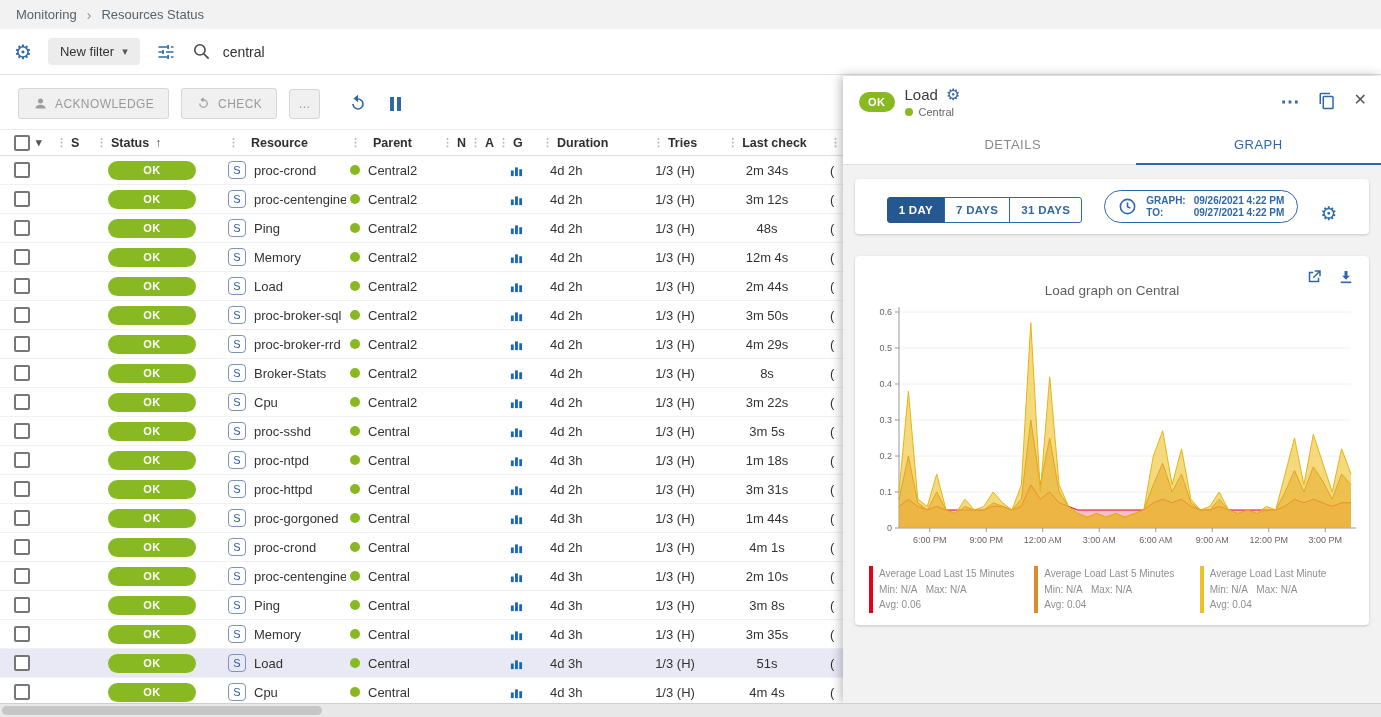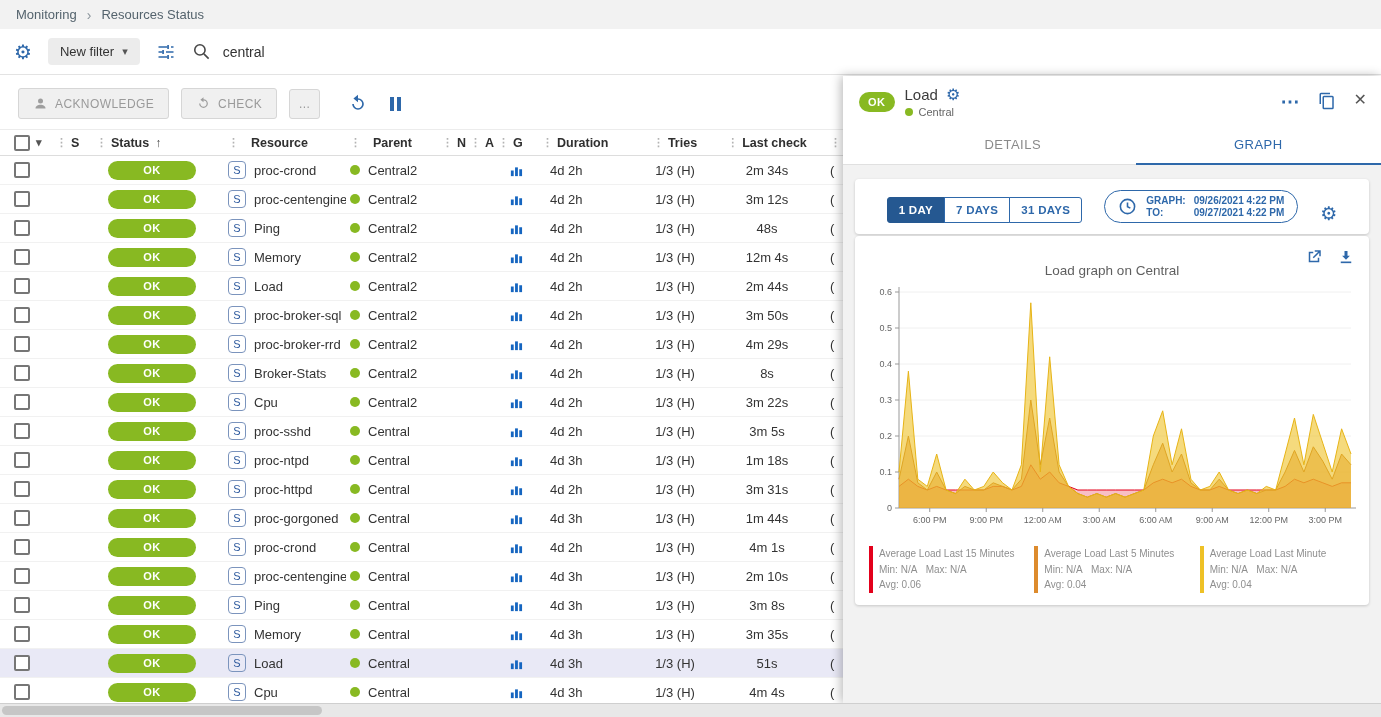--- a/index.html
+++ b/index.html
@@ -95,21 +95,21 @@
   .seg-btn + .seg-btn { margin-left:-1px; }
   .seg-btn:first-child { border-radius:3px 0 0 3px; }
   .seg-btn:last-child  { border-radius:0 3px 3px 0; }
   .seg-btn.active { background:#255891; border-color:#255891; color:#fff; }
   .date-pill { display:flex; align-items:center; gap:9px; border:1px solid #2e68aa;
                border-radius:17px; padding:4px 13px; cursor:pointer; }
   .date-lines { display:grid; grid-template-columns:auto auto; column-gap:8px; row-gap:1px;
                 font-size:10px; font-weight:bold; color:#2e68aa; }
   .date-lines .v { text-align:right; }
 
-  .graph-card { margin-top:2px; padding:17px 8px 6px; position:relative; }
+  .graph-card { margin-top:22px; padding:17px 8px 6px; position:relative; }
   .graph-title { text-align:center; font-size:13.5px; color:#5f5f5f; margin:10px 0 2px; }
   .graph-actions { position:absolute; right:14px; top:12px; display:flex; gap:14px; }
   .graph-actions .svg-icon { cursor:pointer; }
   .chart-wrap { padding:2px 2px 0; }
 
   .legend { display:flex; gap:10px; padding:8px 6px 6px; }
   .legend-item { flex:1; border-left:4px solid #ccc; padding-left:6px; font-size:10px;
                  color:#8f8f8f; line-height:1.55; }
 
   

